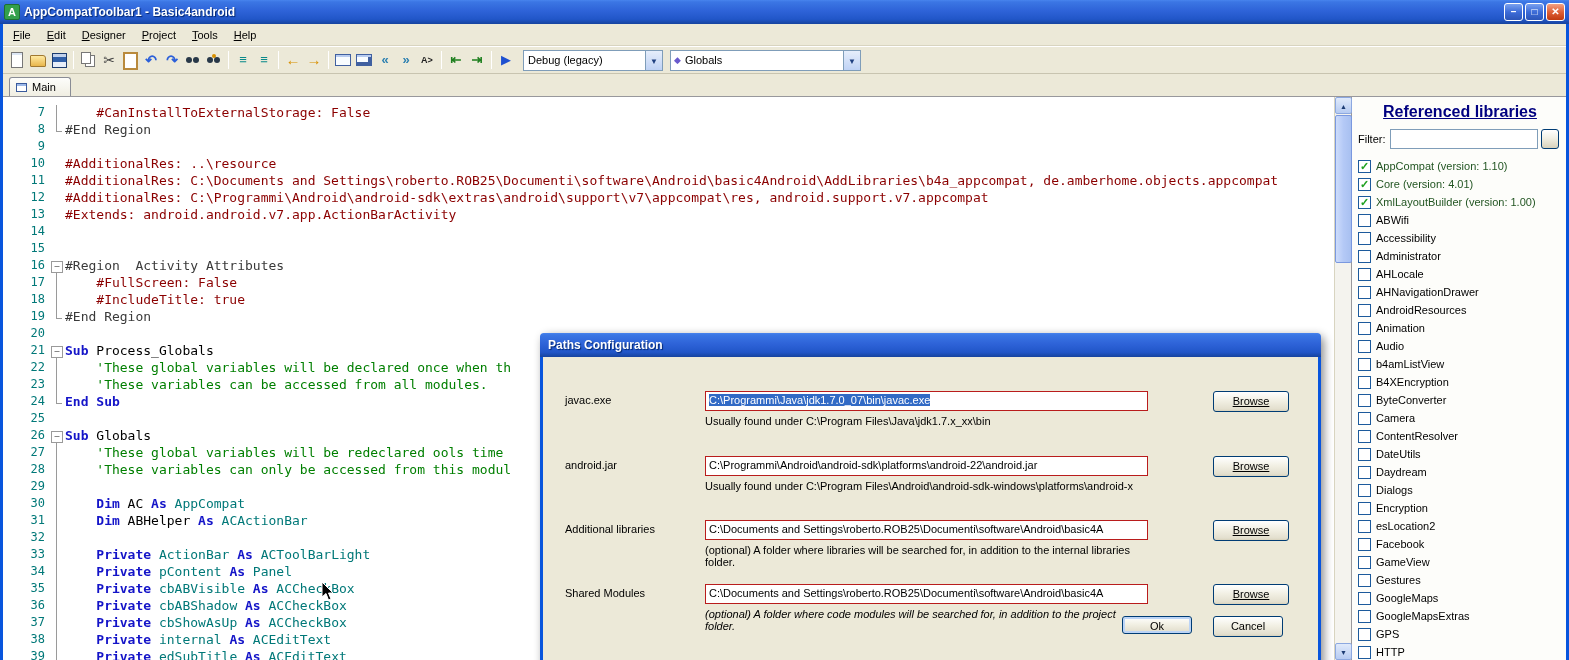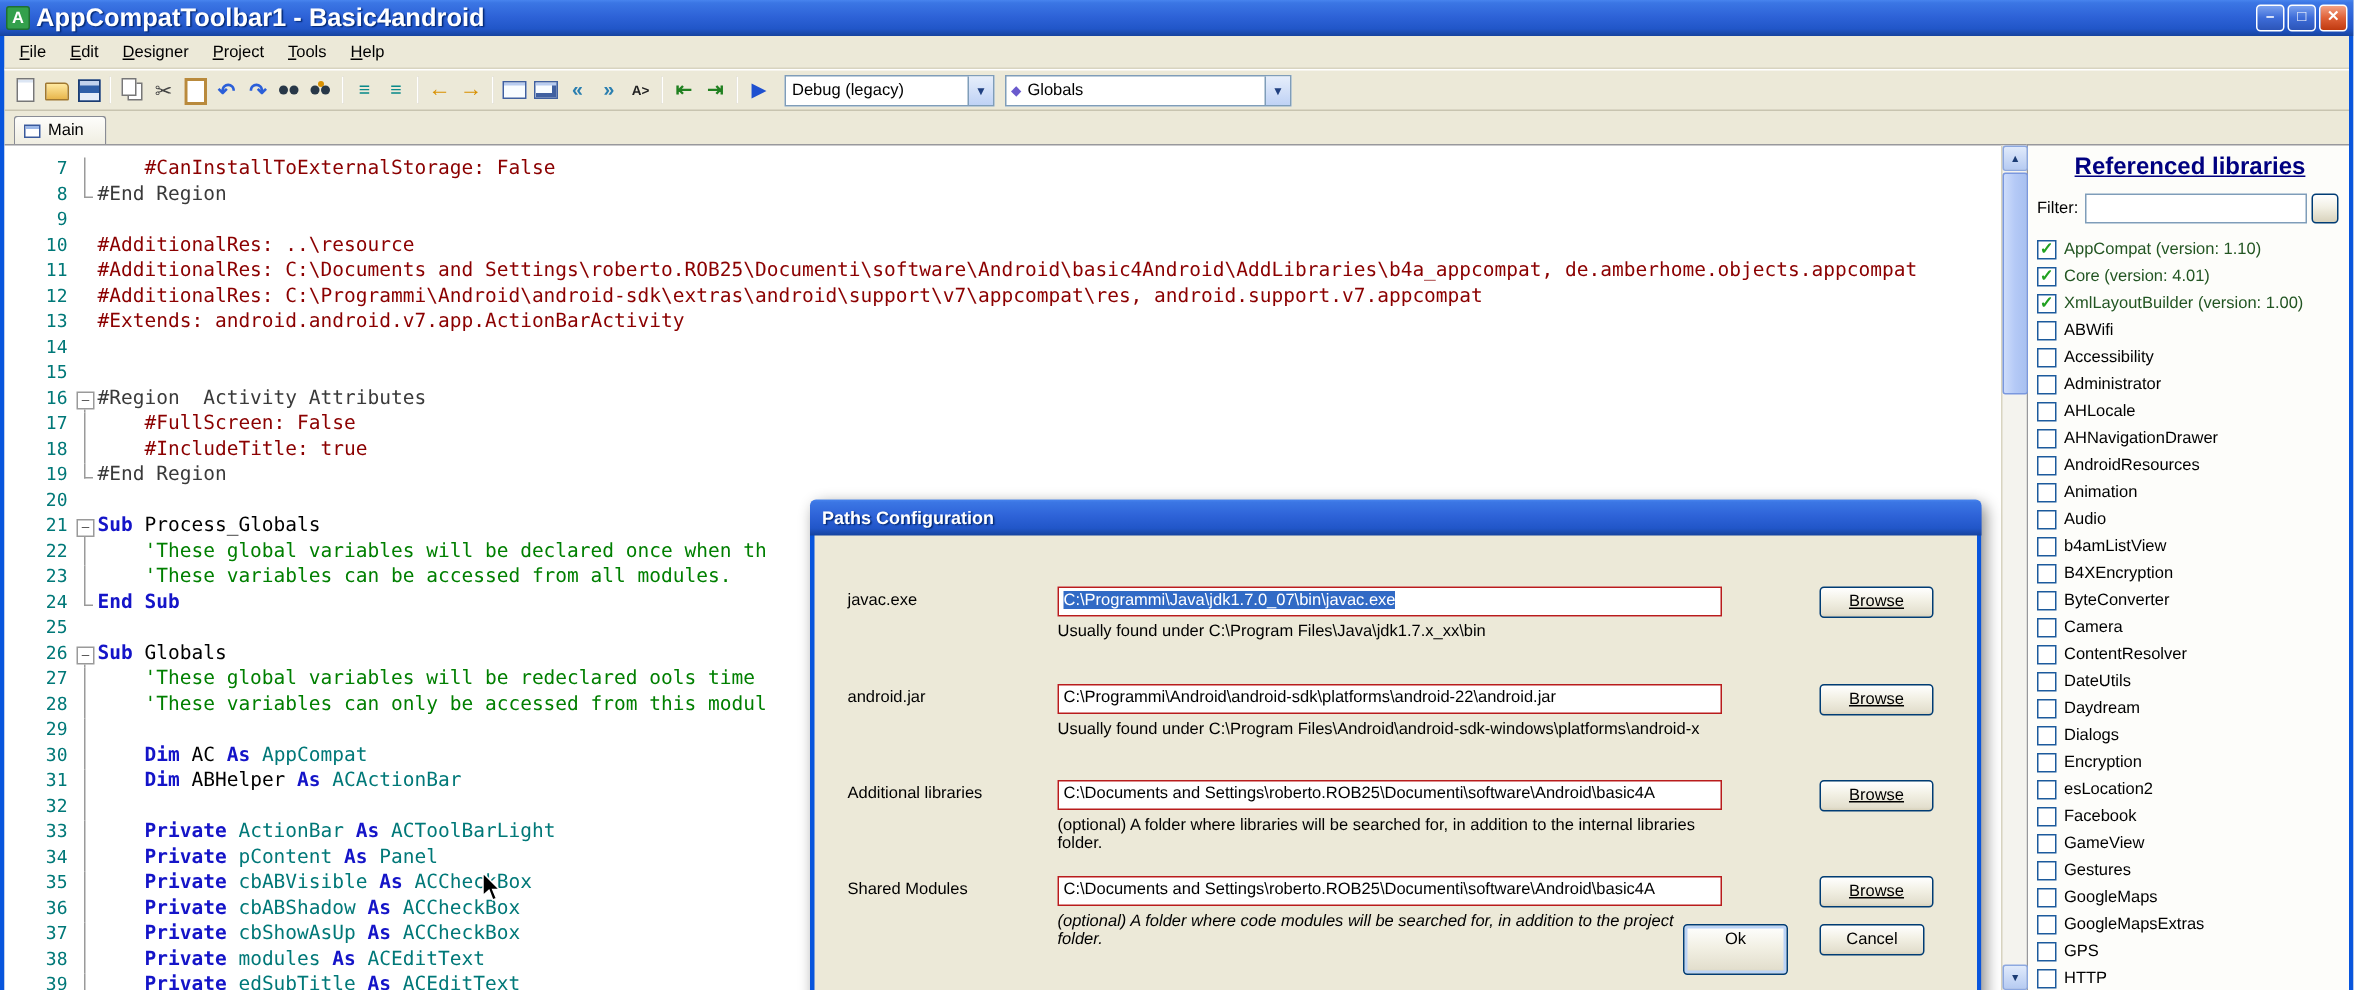--- a/index.html
+++ b/index.html
@@ -11,21 +11,21 @@
   }
   .window { position:relative; width:1569px; height:660px;
     border-left:3px solid #0855DD; border-right:3px solid #0855DD; }
 
   
   .titlebar { height:24px; display:flex; align-items:center; padding:0 4px;
     background:linear-gradient(180deg,#4884EE 0%,#3B76E4 8%,#2E63D8 45%,#2156C8 80%,#16439E 100%);
     margin:0 -3px; }
   .app-icon { width:16px; height:16px; background:#33A04C; border:1px solid #1E6E32;
     color:#fff; font-weight:bold; font-size:11px; text-align:center; line-height:14px; margin-right:4px; border-radius:2px;}
-  .title-text { color:#fff; font-weight:bold; font-size:17px; text-shadow:1px 1px 1px #00256E; flex:1; }
+  .title-text { color:#fff; font-weight:bold; font-size:12px; text-shadow:1px 1px 1px #00256E; flex:1; }
   .win-btns { display:flex; gap:2px; }
   .win-btn { width:19px; height:18px; border:1px solid #fff; border-radius:3px;
     color:#fff; font-size:10px; font-weight:bold; text-align:center; line-height:16px; }
   .btn-min, .btn-max { background:linear-gradient(#7AA1EF,#3D6CD8 50%,#2C55B8); }
   .btn-close { background:linear-gradient(#F3A183,#DF6037 50%,#C03A10); }
   .btn-min::before{content:"–";} .btn-max::before{content:"□";} .btn-close::before{content:"✕";}
 
   
   .menubar { height:22px; display:flex; align-items:center; padding-left:2px;
     background:#ECE9D8; border-bottom:1px solid #D8D4C0; }
@@ -124,21 +124,21 @@
   .dlg-body { position:relative; height:calc(100% - 24px); }
   .prow { position:absolute; left:0; right:0; height:60px; }
   .plabel { position:absolute; left:22px; top:3px; width:138px; }
   .pinput { position:absolute; left:162px; top:0; width:443px; height:20px;
     border:1px solid #b91c1c; background:#fff; padding:2px 3px; white-space:nowrap; overflow:hidden; }
   .pinput .selected { background:#316AC5; color:#fff; }
   .xp-btn { border:1px solid #003C74; border-radius:3px; text-align:center;
     background:linear-gradient(#FFFFFF,#F2F0E4 45%,#E3DFCE 90%,#D8D2BC); font-size:11px; }
   .browse { position:absolute; left:670px; top:0; width:76px; height:21px; line-height:19px;text-decoration:underline; }
   .phint { position:absolute; left:162px; top:24px; width:470px; line-height:12px; color:#000; }
-  .btn-ok { position:absolute; left:579px; top:259px; width:70px; height:34px; line-height:19px;
+  .btn-ok { position:absolute; left:579px; top:259px; width:70px; height:18px; line-height:19px;
     box-shadow:inset 0 0 0 2px #BCD4F6; }
   .btn-cancel { position:absolute; left:670px; top:259px; width:70px; height:21px; line-height:19px; }
 
   .mouse-cursor { position:absolute; left:318px; top:582px; pointer-events:none; }
 </style>
 </head>
 <body>
 
 <div class="window">
 
@@ -235,21 +235,21 @@
           <div class="line"><span class="ln">28</span><span class="fold f-line"></span><span class="code"><span class="sx-c">    'These variables can only be accessed from this modul</span></span></div>
           <div class="line"><span class="ln">29</span><span class="fold f-line"></span><span class="code"></span></div>
           <div class="line"><span class="ln">30</span><span class="fold f-line"></span><span class="code"><span class="sx-p">    </span><span class="sx-k">Dim</span><span class="sx-p"> AC </span><span class="sx-k">As</span><span class="sx-t"> AppCompat</span></span></div>
           <div class="line"><span class="ln">31</span><span class="fold f-line"></span><span class="code"><span class="sx-p">    </span><span class="sx-k">Dim</span><span class="sx-p"> ABHelper </span><span class="sx-k">As</span><span class="sx-t"> ACActionBar</span></span></div>
           <div class="line"><span class="ln">32</span><span class="fold f-line"></span><span class="code"></span></div>
           <div class="line"><span class="ln">33</span><span class="fold f-line"></span><span class="code"><span class="sx-p">    </span><span class="sx-k">Private</span><span class="sx-t"> ActionBar </span><span class="sx-k">As</span><span class="sx-t"> ACToolBarLight</span></span></div>
           <div class="line"><span class="ln">34</span><span class="fold f-line"></span><span class="code"><span class="sx-p">    </span><span class="sx-k">Private</span><span class="sx-t"> pContent </span><span class="sx-k">As</span><span class="sx-t"> Panel</span></span></div>
           <div class="line"><span class="ln">35</span><span class="fold f-line"></span><span class="code"><span class="sx-p">    </span><span class="sx-k">Private</span><span class="sx-t"> cbABVisible </span><span class="sx-k">As</span><span class="sx-t"> ACCheckBox</span></span></div>
           <div class="line"><span class="ln">36</span><span class="fold f-line"></span><span class="code"><span class="sx-p">    </span><span class="sx-k">Private</span><span class="sx-t"> cbABShadow </span><span class="sx-k">As</span><span class="sx-t"> ACCheckBox</span></span></div>
           <div class="line"><span class="ln">37</span><span class="fold f-line"></span><span class="code"><span class="sx-p">    </span><span class="sx-k">Private</span><span class="sx-t"> cbShowAsUp </span><span class="sx-k">As</span><span class="sx-t"> ACCheckBox</span></span></div>
-          <div class="line"><span class="ln">38</span><span class="fold f-line"></span><span class="code"><span class="sx-p">    </span><span class="sx-k">Private</span><span class="sx-t"> modules </span><span class="sx-k">As</span><span class="sx-t"> ACEditText</span></span></div>
+          <div class="line"><span class="ln">38</span><span class="fold f-line"></span><span class="code"><span class="sx-p">    </span><span class="sx-k">Private</span><span class="sx-t"> internal </span><span class="sx-k">As</span><span class="sx-t"> ACEditText</span></span></div>
           <div class="line"><span class="ln">39</span><span class="fold f-line"></span><span class="code"><span class="sx-p">    </span><span class="sx-k">Private</span><span class="sx-t"> edSubTitle </span><span class="sx-k">As</span><span class="sx-t"> ACEditText</span></span></div>
         </div>
       <div class="vscroll">
         <div class="sb-arrow up"></div>
         <div class="sb-thumb"></div>
         <div class="sb-arrow down"></div>
       </div>
     </div>
     <div class="right-panel">
       <div class="rp-title">Referenced libraries</div>

